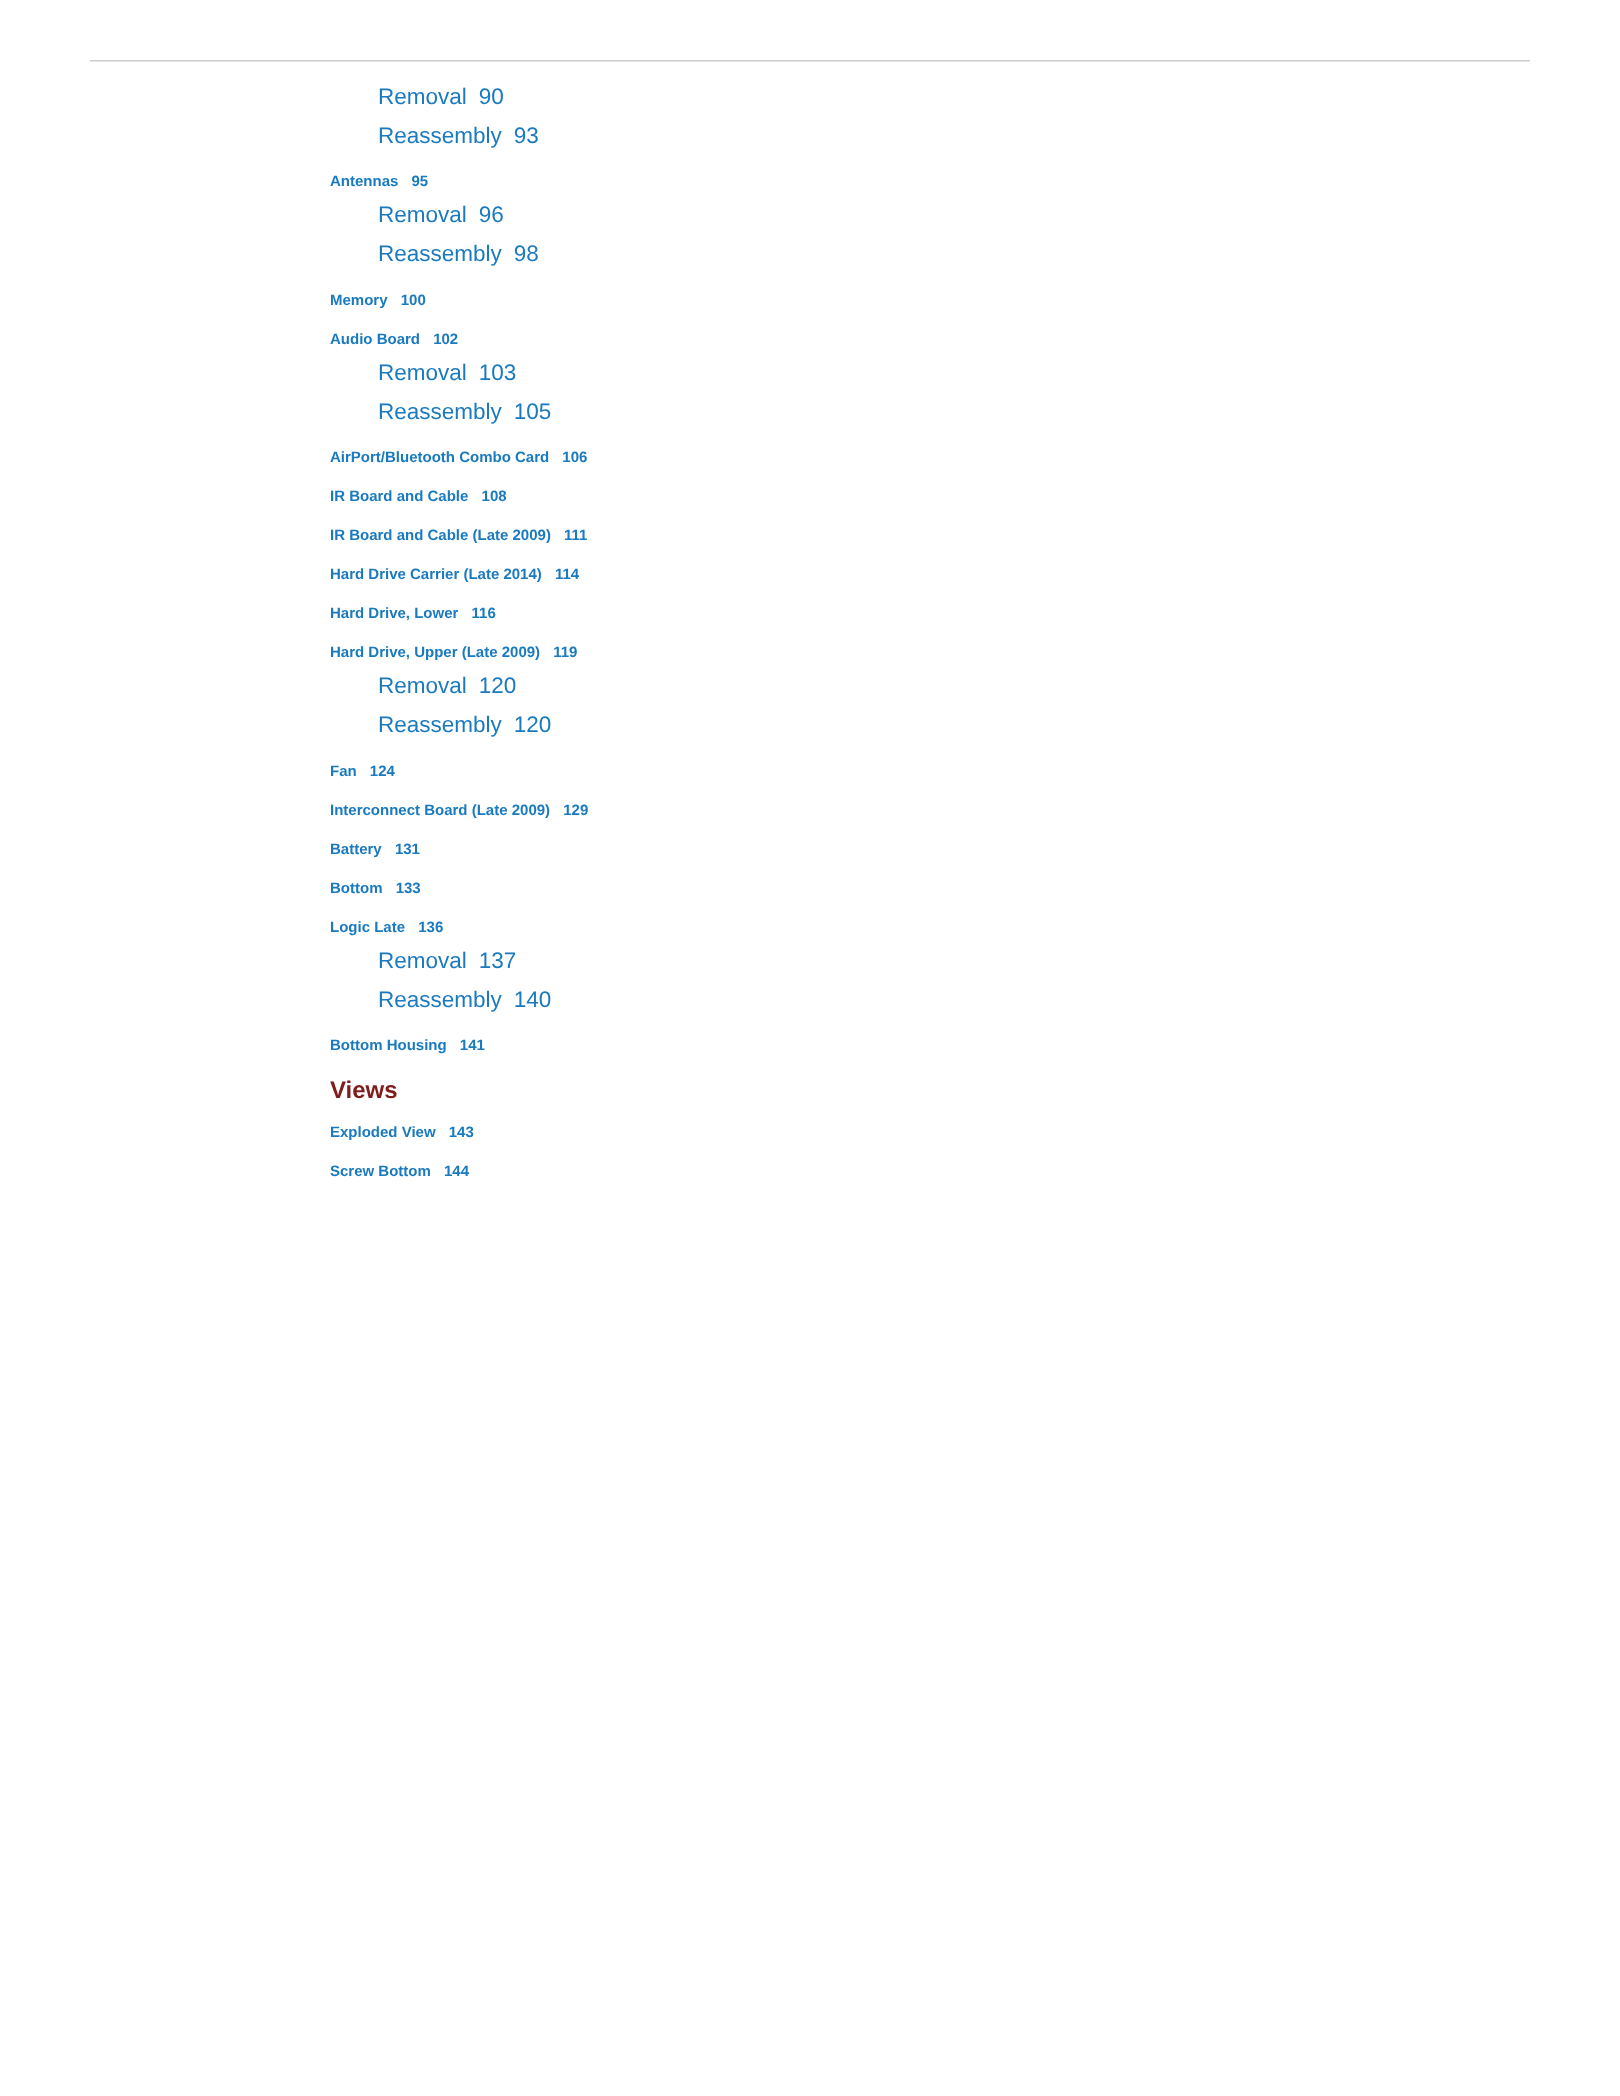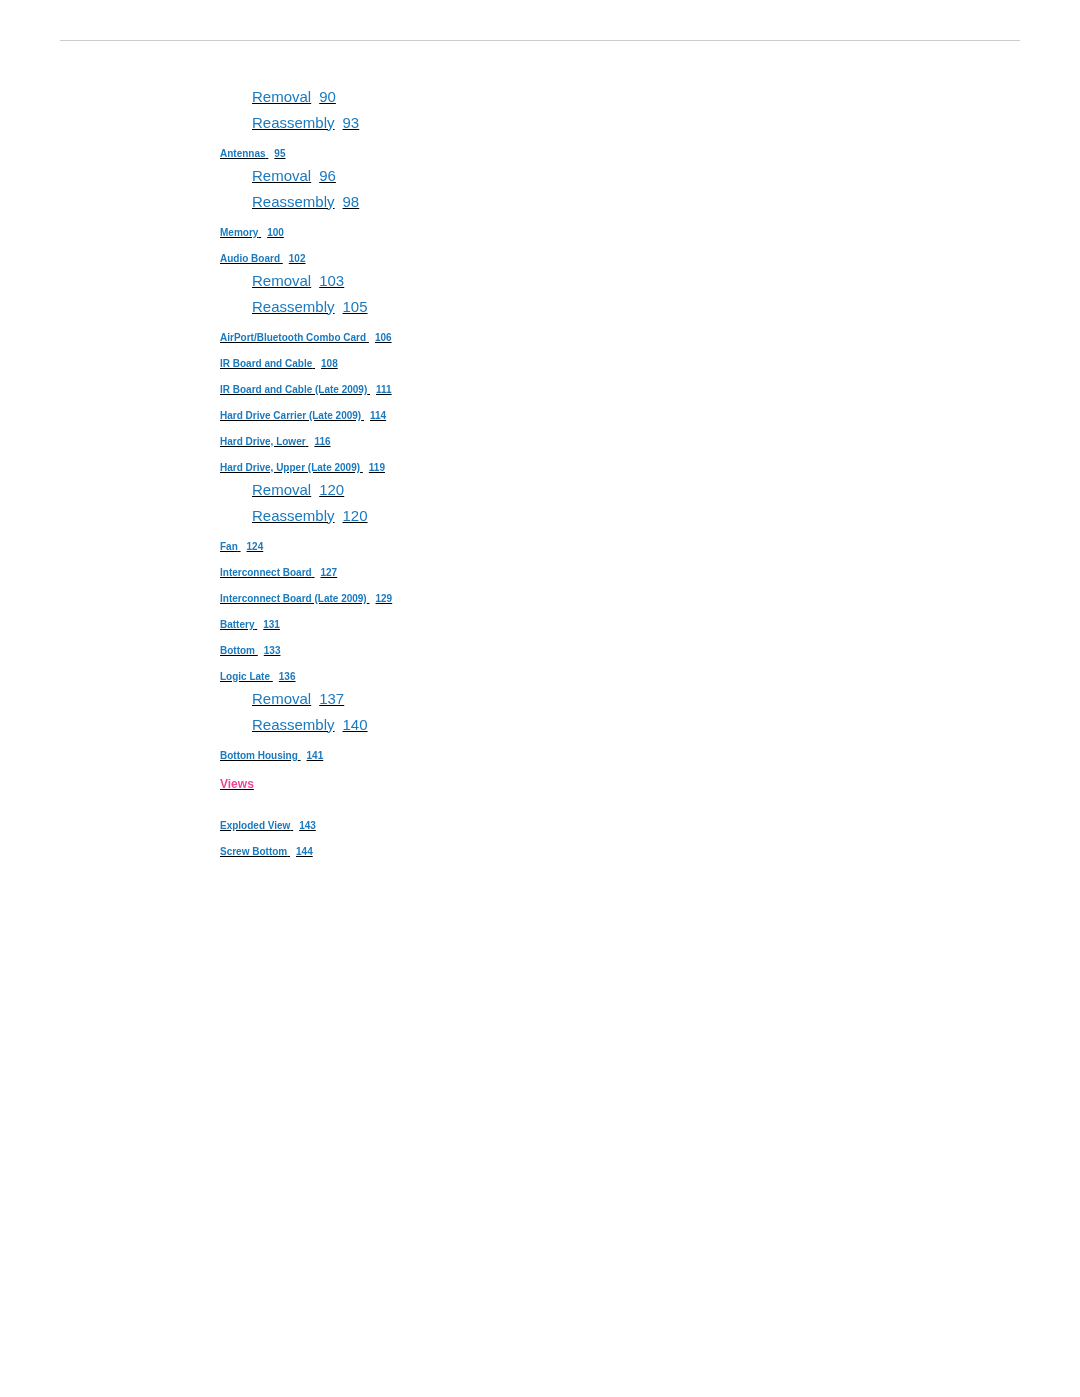--- a/index.html
+++ b/index.html
@@ -19,22 +19,21 @@
     .top-border {
       position: absolute;
       top: 40px;
       left: 60px;
       right: 60px;
       height: 1px;
       background: #cccccc;
     }
 
     .content {
-      padding: 84px 220px 80px 220px;
-      text-decoration: underline;
+      padding: 52px 220px 80px 220px;
     }
 
     .entry {
       margin-bottom: 6px;
     }
 
     .entry-link {
       color: #1a7abf;
       font-size: 10px;
       font-weight: 700;
@@ -55,25 +54,25 @@
       display: flex;
       gap: 8px;
       line-height: 1.7;
     }
 
     .sub-entry .page-num {
       font-weight: 400;
     }
 
     .section-heading {
-      font-size: 12px;
+      font-size: 16px;
       font-weight: 800;
-      color: #ec4899;
+      color: #7f1d1d;
       margin-top: 28px;
-      margin-bottom: 24px;
+      margin-bottom: 8px;
     }
 
     .group-header {
       margin-bottom: 2px;
     }
 
     .spacing-top-sm {
       margin-top: 8px;
     }
 
@@ -156,21 +155,21 @@
 
   <div class="entry spacing-top-sm">
     <span class="entry-link">
       <span>IR Board and Cable (Late 2009)</span>
       <span class="page-num">111</span>
     </span>
   </div>
 
   <div class="entry spacing-top-sm">
     <span class="entry-link">
-      <span>Hard Drive Carrier (Late 2009)</span>
+      <span>Hard Drive Carrier (Late 2014)</span>
       <span class="page-num">114</span>
     </span>
   </div>
 
   <div class="entry spacing-top-sm">
     <span class="entry-link">
       <span>Hard Drive, Lower</span>
       <span class="page-num">116</span>
     </span>
   </div>
@@ -193,26 +192,20 @@
   </div>
 
 
   <div class="entry spacing-top-sm">
     <span class="entry-link">
       <span>Fan</span>
       <span class="page-num">124</span>
     </span>
   </div>
 
-  <div class="entry spacing-top-sm">
-    <span class="entry-link">
-      <span>Interconnect Board</span>
-      <span class="page-num">127</span>
-    </span>
-  </div>
 
   <div class="entry spacing-top-sm">
     <span class="entry-link">
       <span>Interconnect Board (Late 2009)</span>
       <span class="page-num">129</span>
     </span>
   </div>
 
   <div class="entry spacing-top-sm">
     <span class="entry-link">

